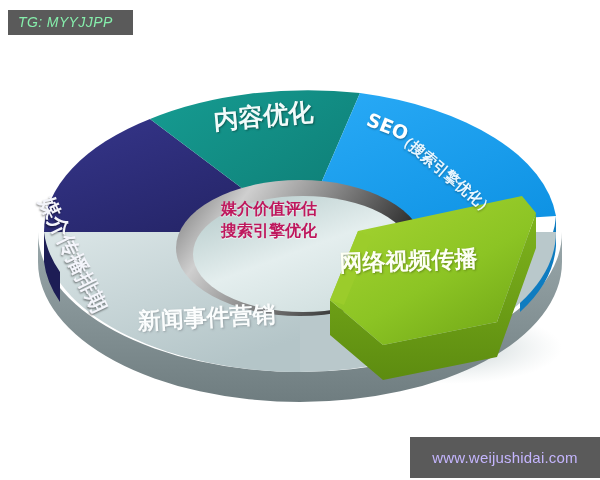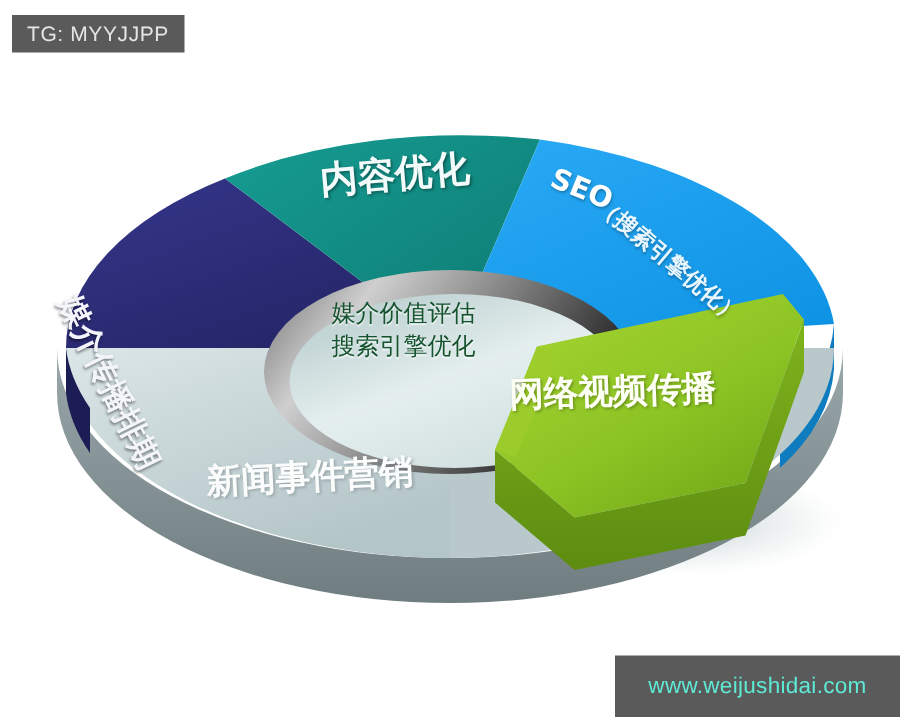--- a/index.html
+++ b/index.html
@@ -7,33 +7,34 @@
     width:600px;height:480px;
     background:#ffffff;
     font-family:"Liberation Sans","DejaVu Sans",sans-serif;
     overflow:hidden;position:relative;
   }
   #stage{position:absolute;inset:0;width:600px;height:480px;}
 
   
   .tg-badge{
     position:absolute;left:8px;top:10px;
-    padding:4px 10px 5px 10px;
-    background:#5a5a5a;color:#e5e5e5;
+    padding:4px 20px 5px 10px;
+    background:#5a5a5a;color:#86efac;
     font-size:14px;line-height:16px;
     letter-spacing:.4px;
     white-space:nowrap;
     z-index:40;
+    font-style:italic;
   }
 
   
   .watermark{
     position:absolute;left:410px;top:437px;
     width:190px;height:41px;
-    background:#5a5a5a;color:#5eead4;
+    background:#5a5a5a;color:#c4b5fd;
     display:flex;align-items:center;justify-content:center;
     font-size:15px;letter-spacing:.2px;
     z-index:40;
   }
 
   
   #donut{position:absolute;left:0;top:0;width:600px;height:480px;z-index:10;}
 
   
   .lbl{position:absolute;z-index:30;white-space:nowrap;
@@ -64,22 +65,22 @@
     left:137px;top:306px;font-size:23px;color:#fbfdfd;
     text-shadow:1px 1px 2px rgba(120,130,135,.55);
     transform:rotate(-3deg);transform-origin:left top;
   }
   .lbl-video{
     left:339px;top:248px;font-size:23px;color:#fdfff4;
     text-shadow:1px 1px 2px rgba(60,80,10,.45);
     transform:rotate(-2deg);transform-origin:left top;
   }
   .lbl-core{
-    left:221px;top:198px;font-size:16px;color:#14532d;
-    line-height:22px;text-align:center;font-weight:400;
+    left:221px;top:198px;font-size:16px;color:#be185d;
+    line-height:22px;text-align:center;font-weight:700;
     text-shadow:0 1px 1px rgba(255,255,255,.75);
   }
   .lbl-core div{display:block;}
 </style>
 </head>
 <body>
 
 <div id="stage">
 
   <div class="tg-badge">TG: MYYJJPP</div>

